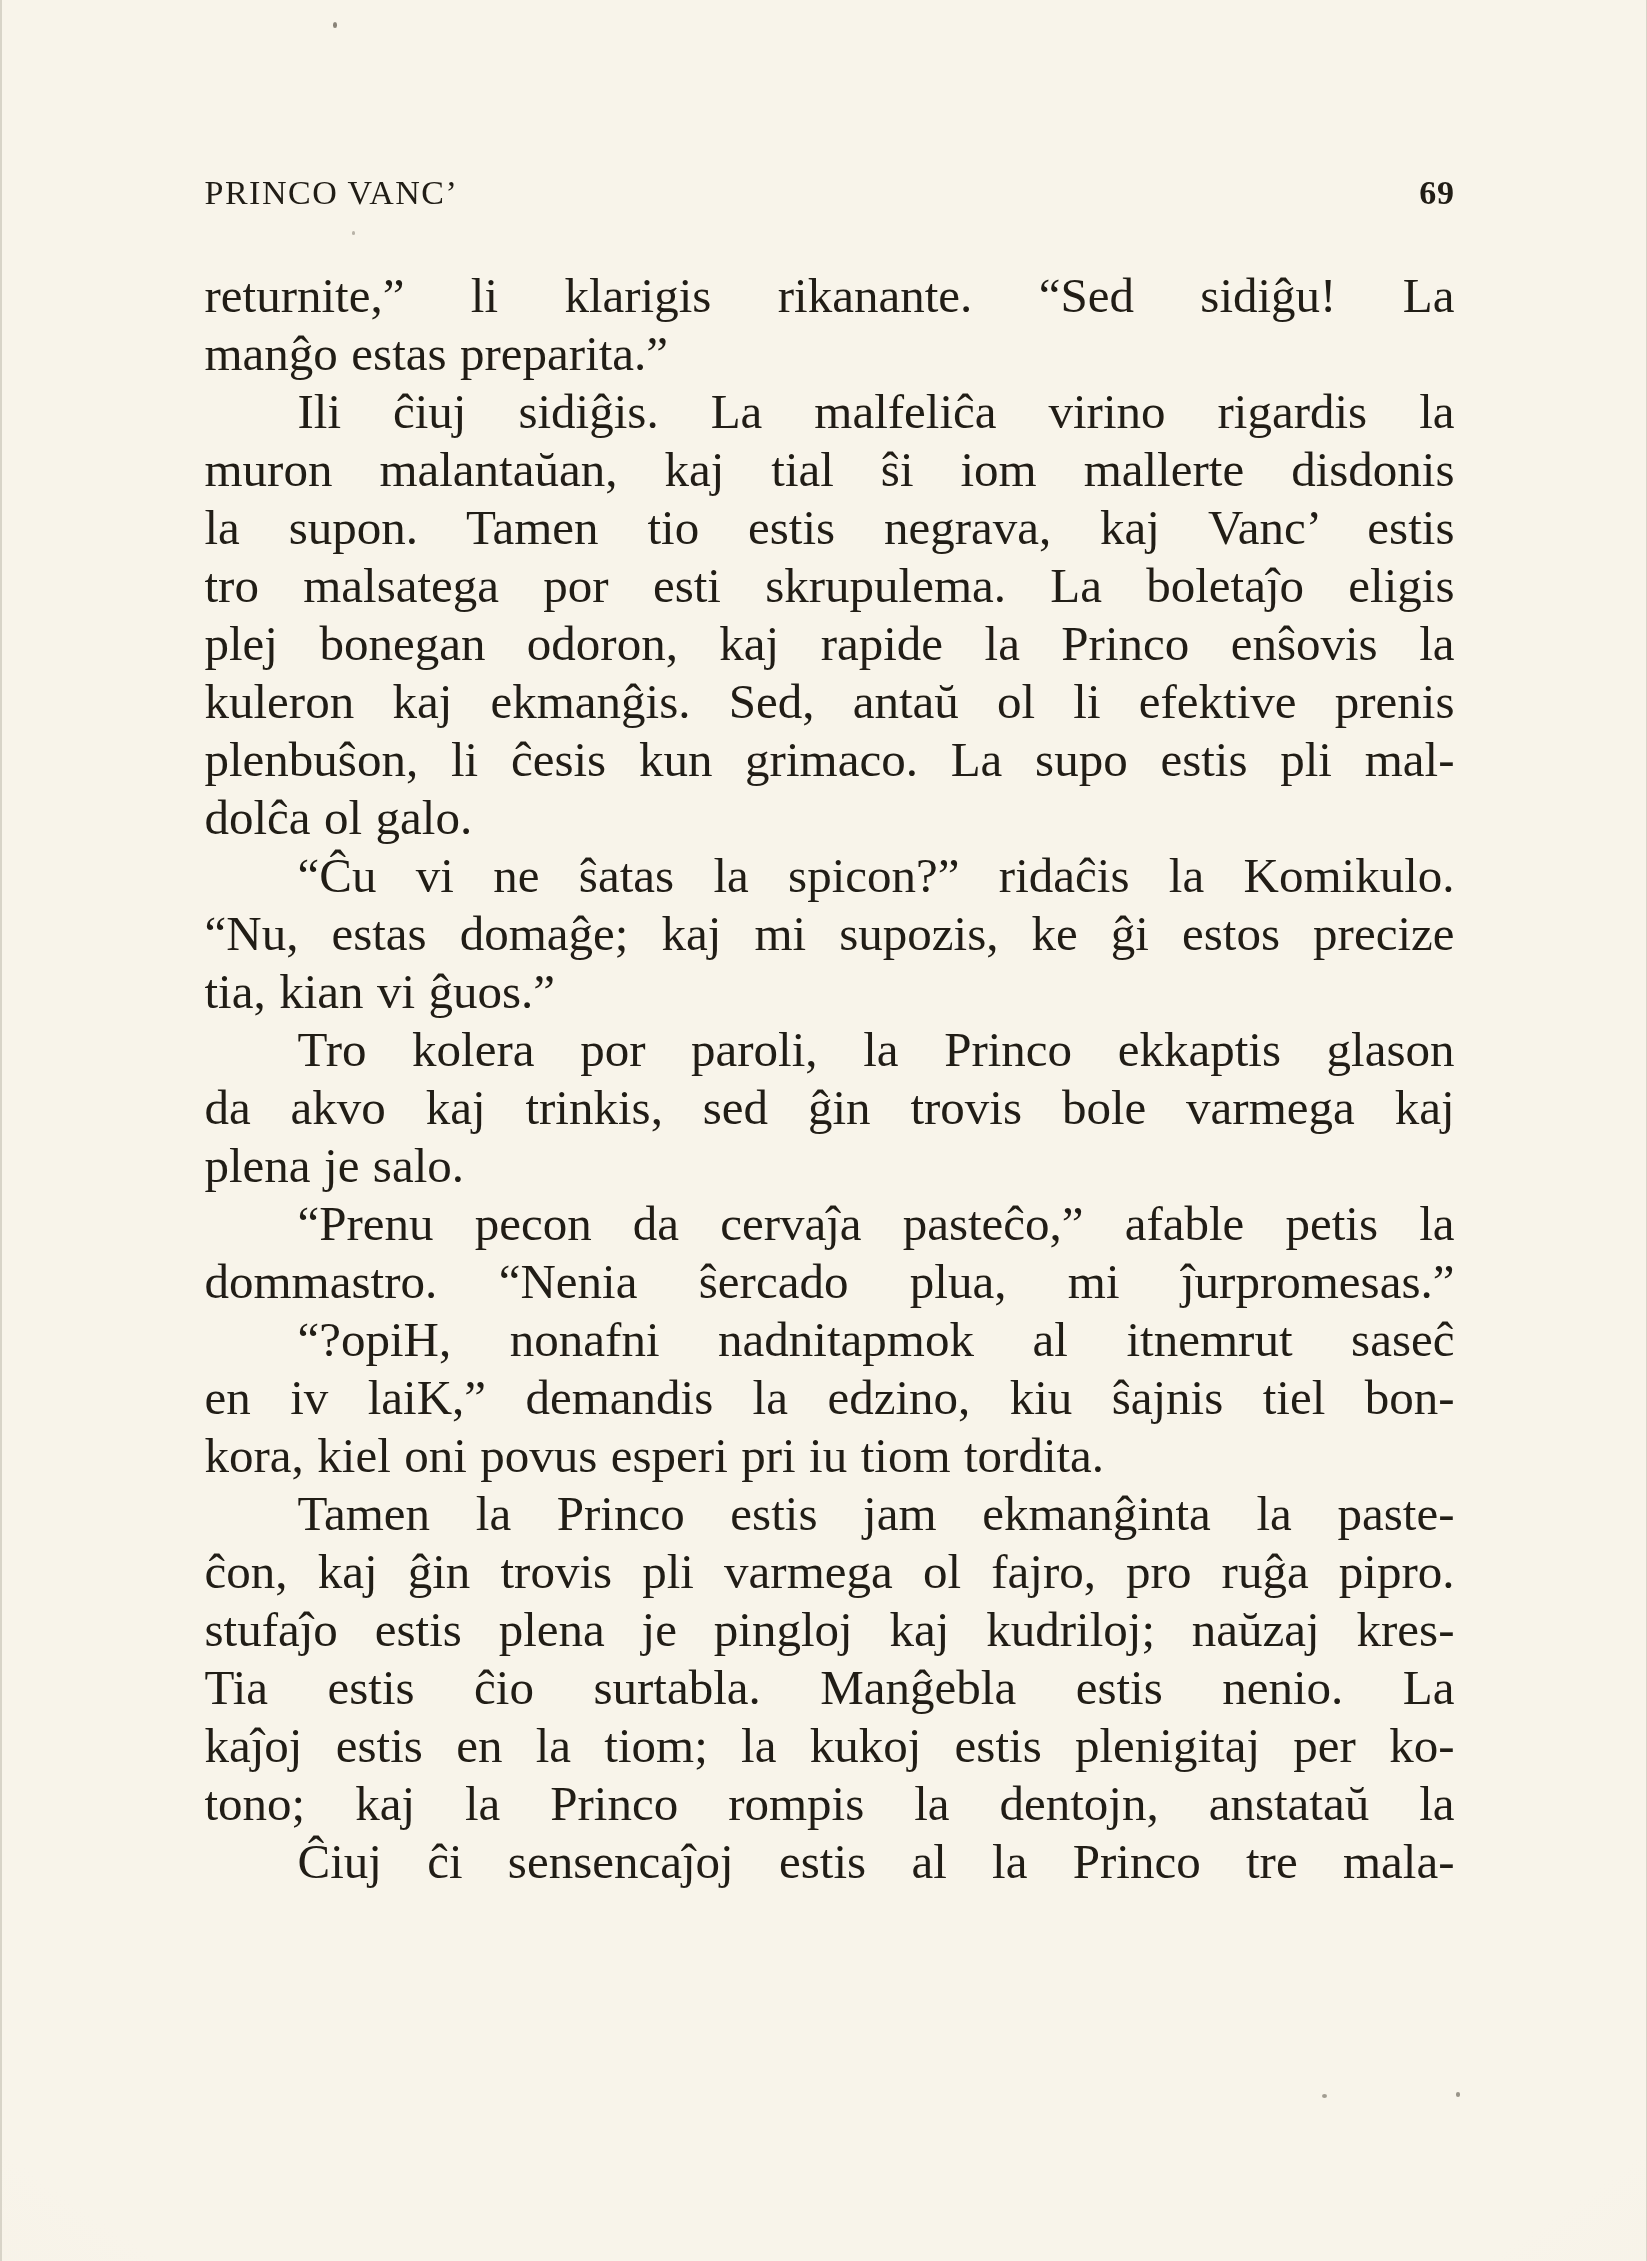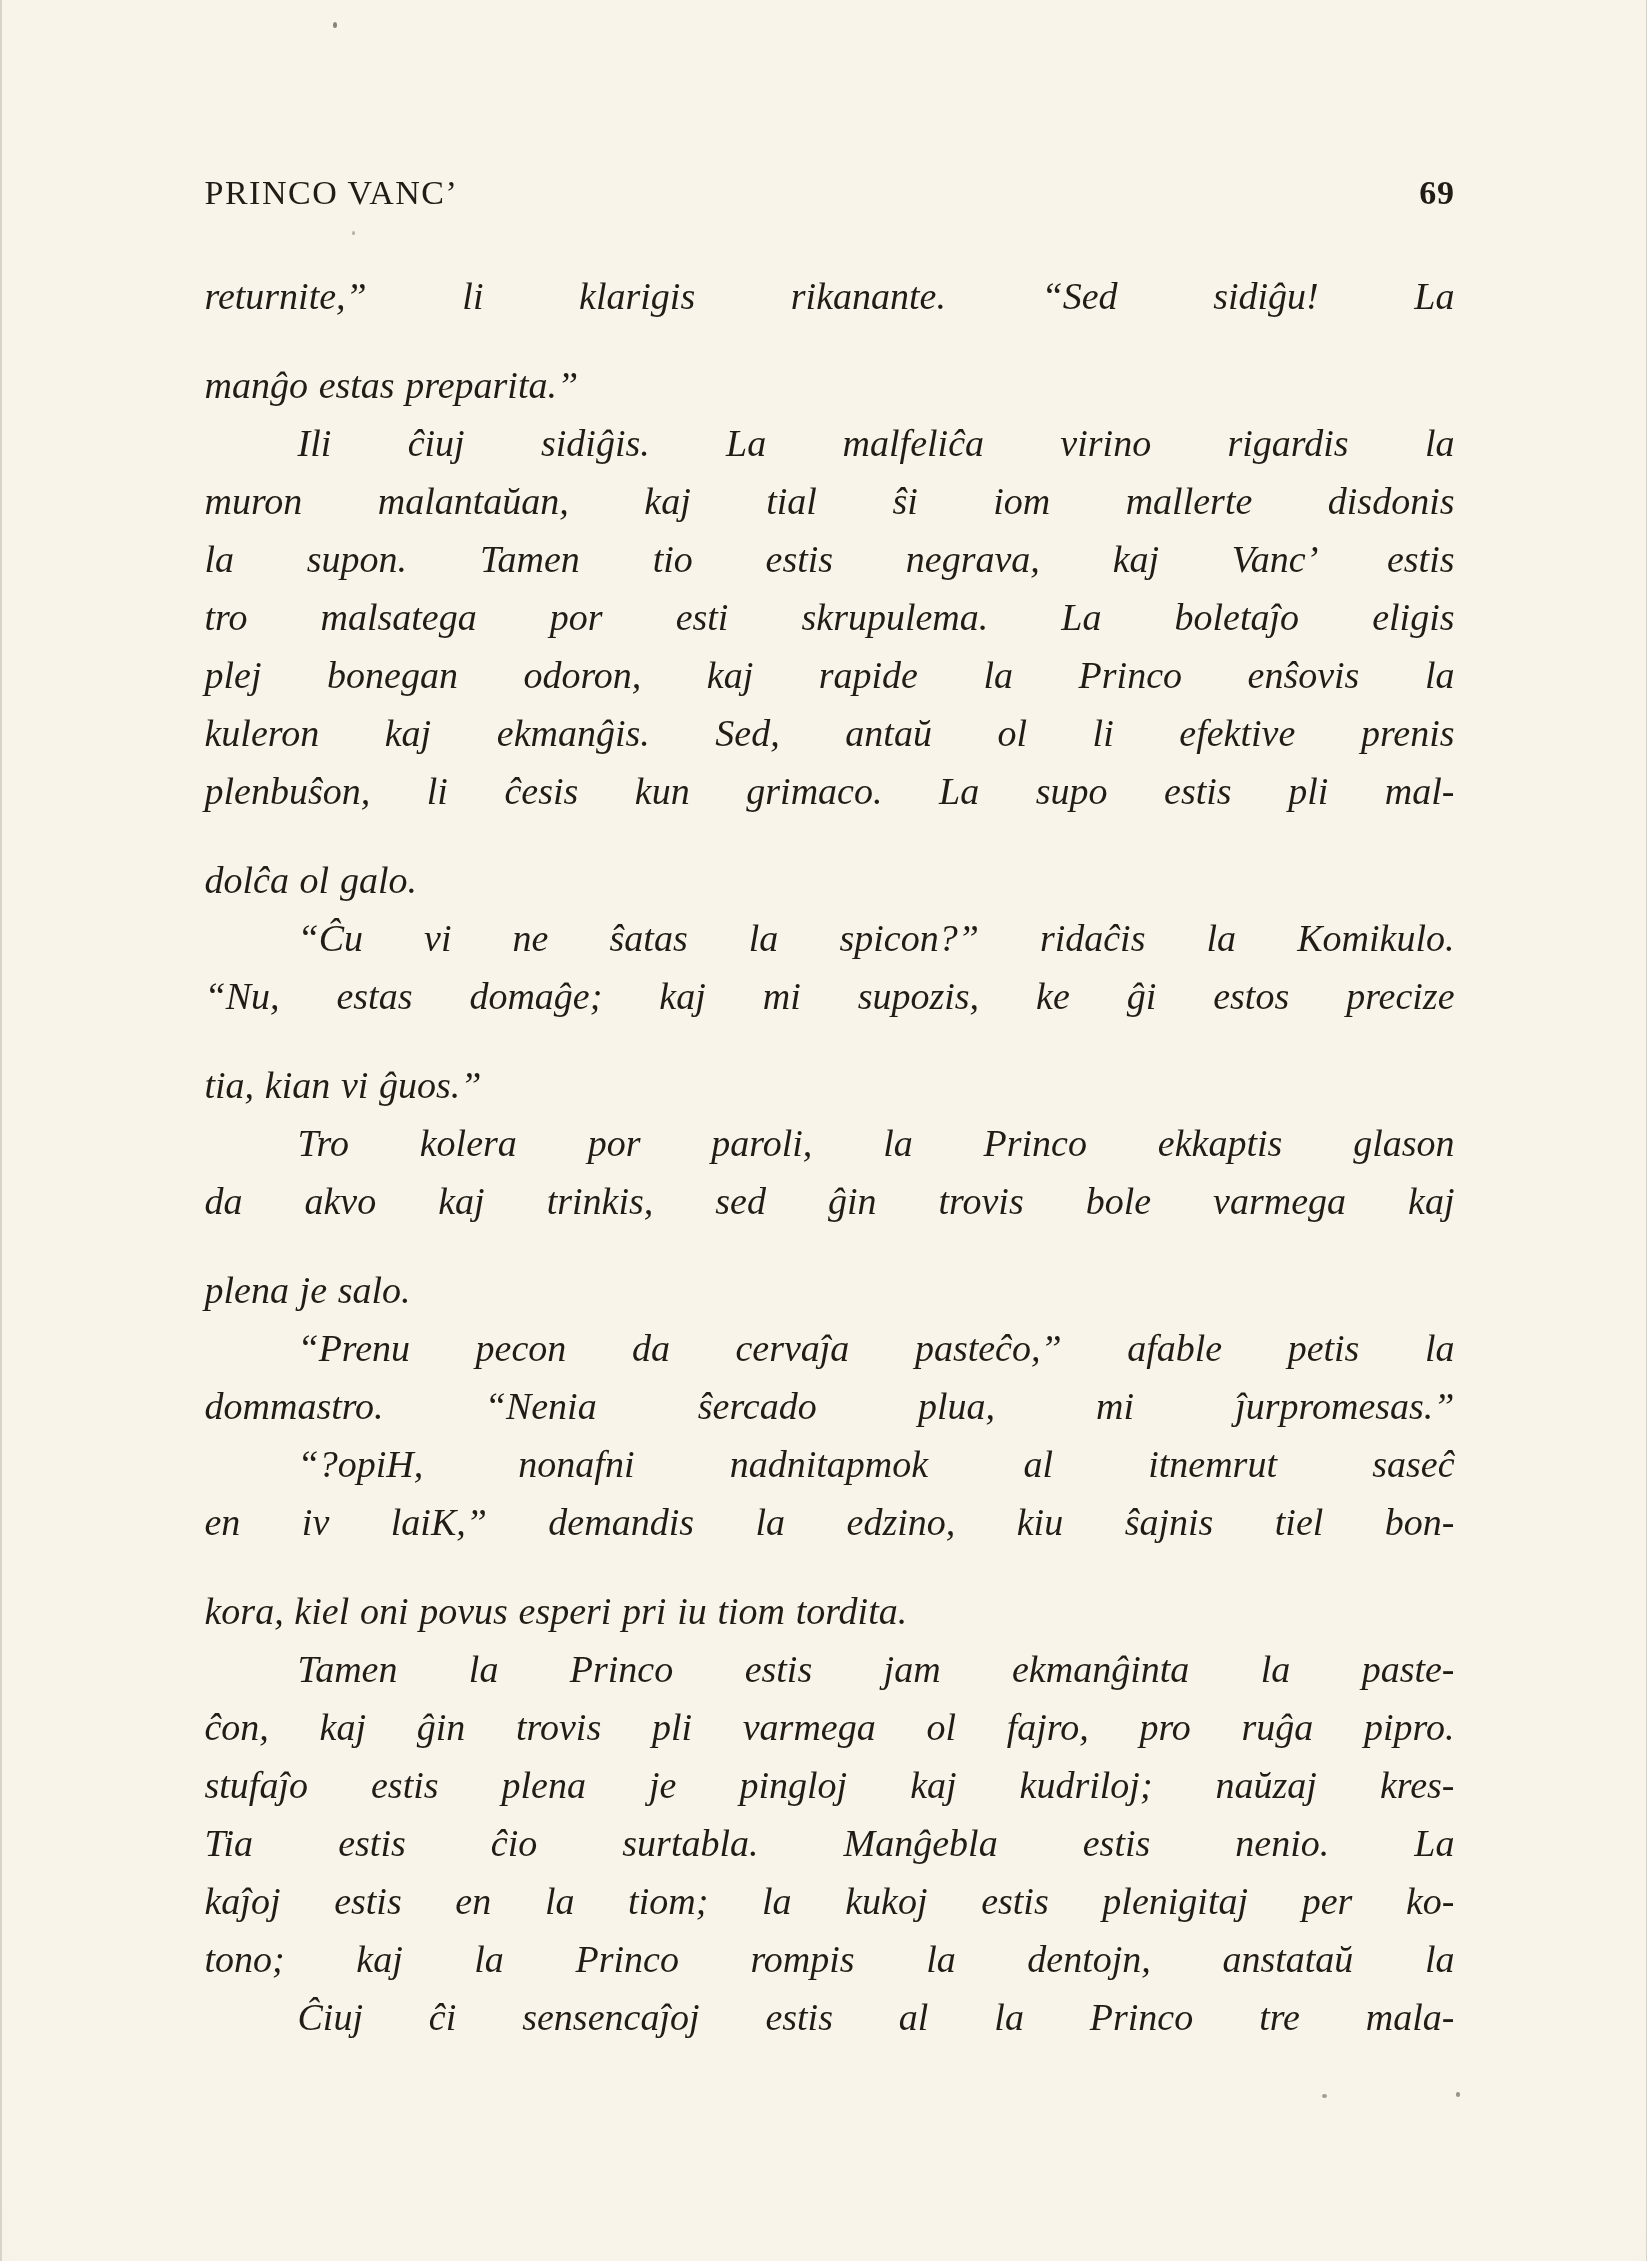--- a/index.html
+++ b/index.html
@@ -34,34 +34,32 @@
     margin-bottom: 54px;
   }
   .header .title {
     font-variant: normal;
   }
   .header .pageno {
     font-weight: bold;
     letter-spacing: 0.6px;
   }
   .body {
-    font-size: 38px;
+    font-size: 49px;
     line-height: 58px;
     word-spacing: 1.2px;
-    font-style: italic;
   }
   .para { margin: 0; }
   .line {
     text-align: justify;
     text-align-last: justify;
     white-space: normal;
   }
   .line.last {
     text-align-last: left;
-    margin-top: 31px;
   }
   .line.indent {
     text-indent: 93px;
   }
   .speck {
     position: absolute;
     background: #5a5347;
     border-radius: 50%;
     opacity: 0.7;
   }

